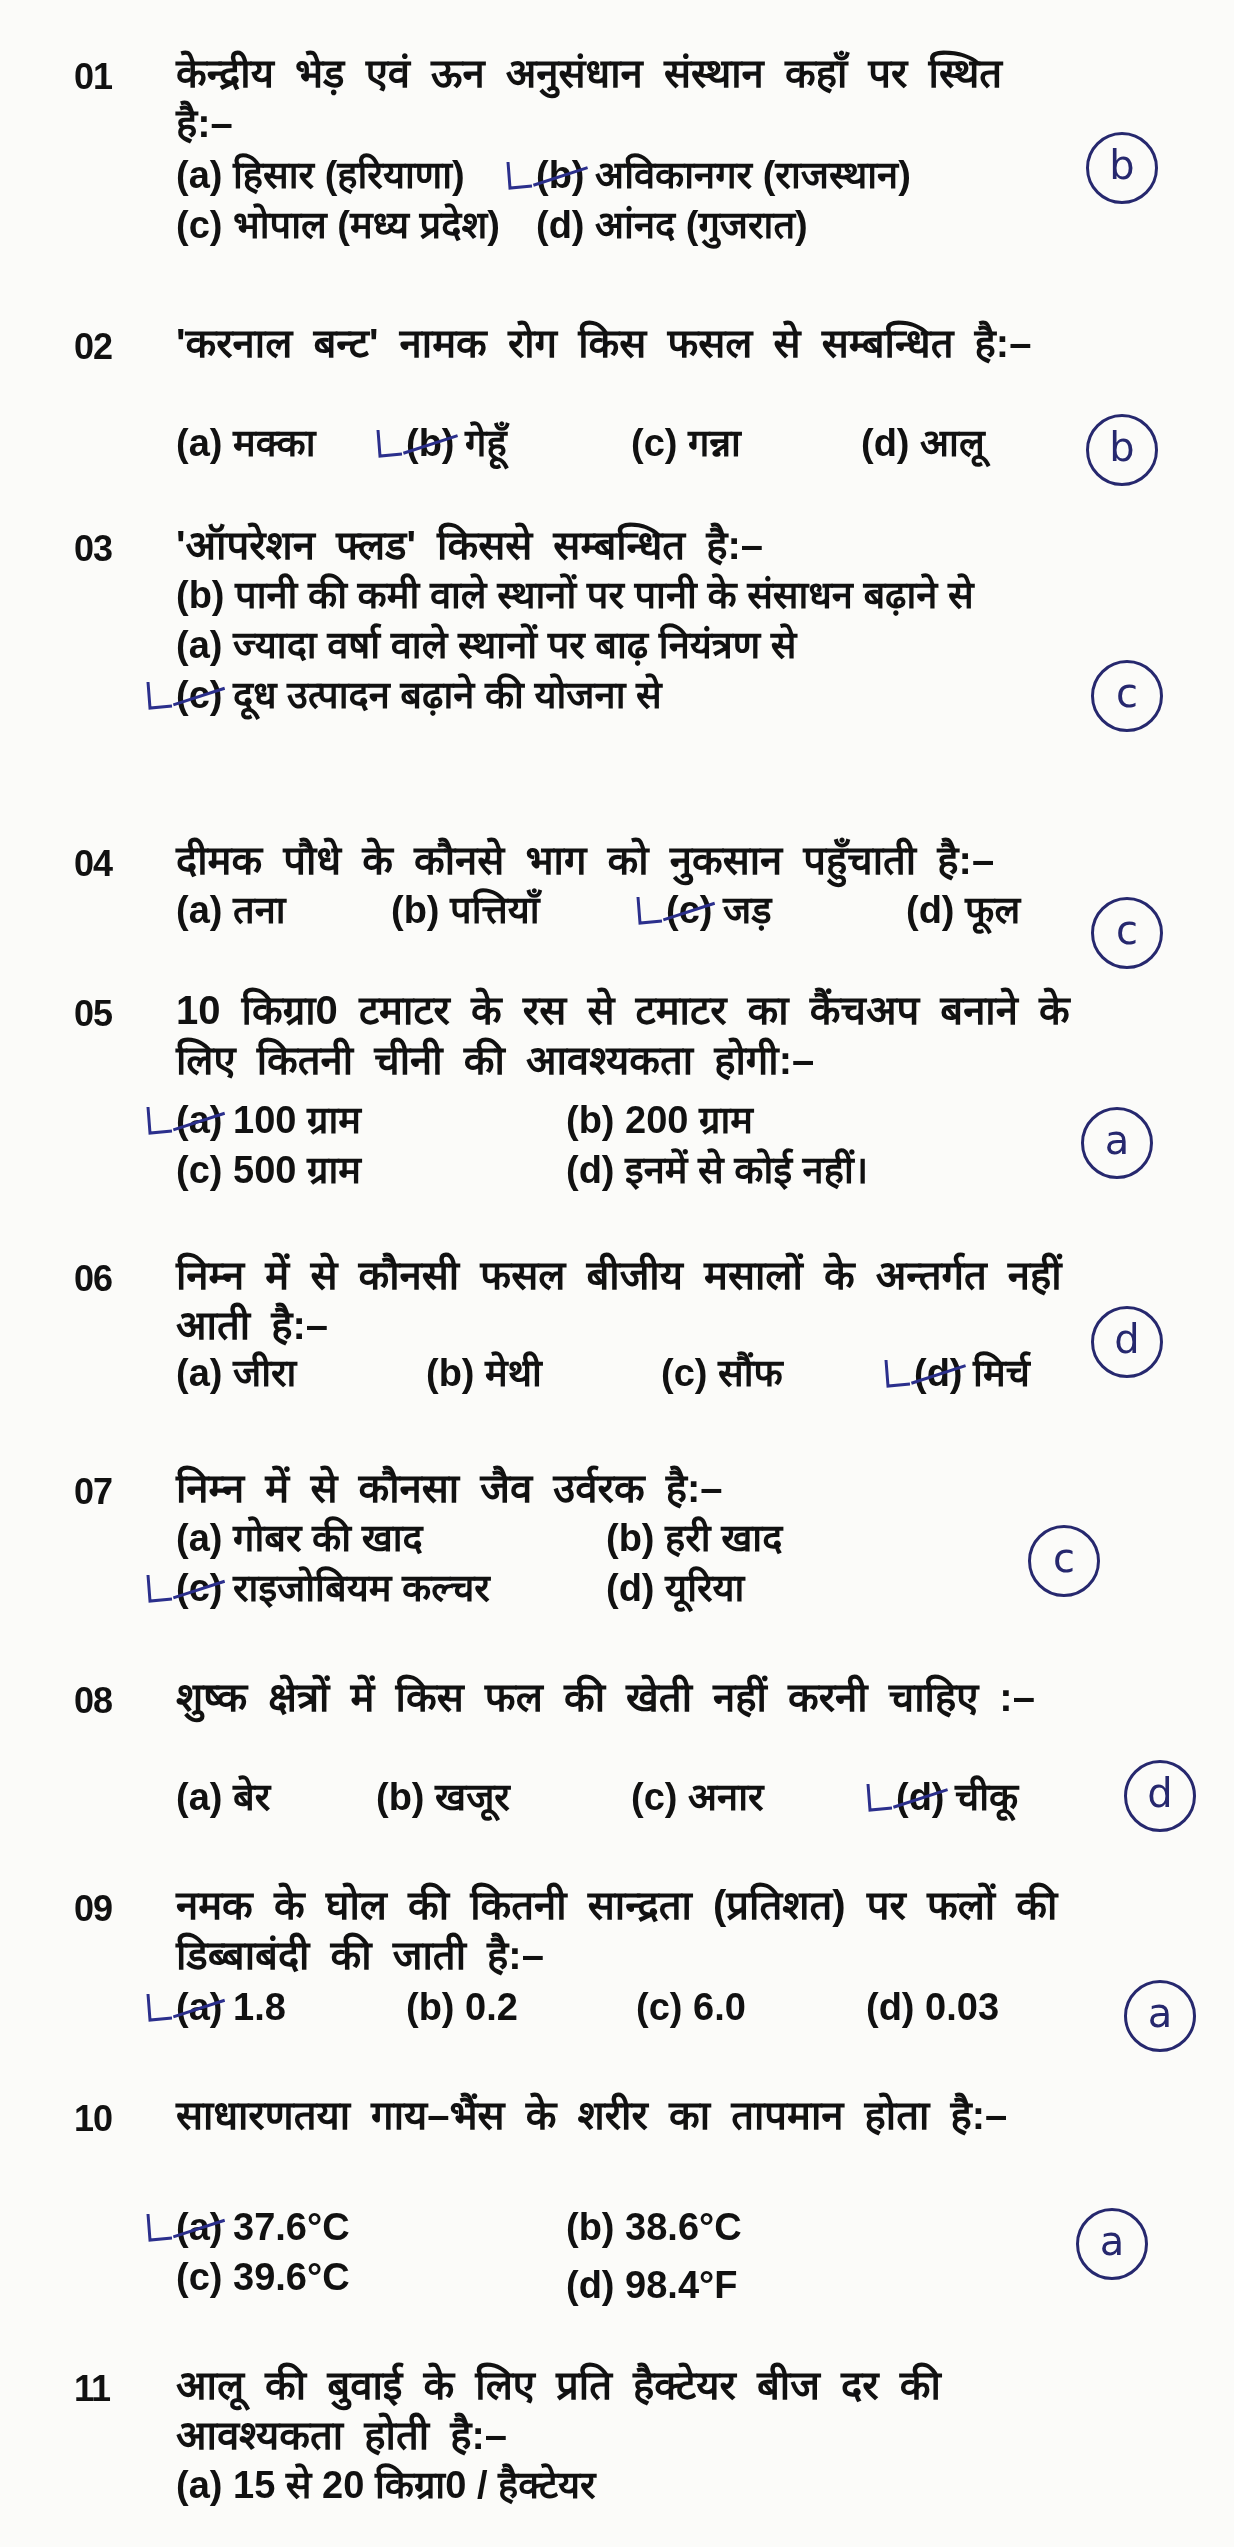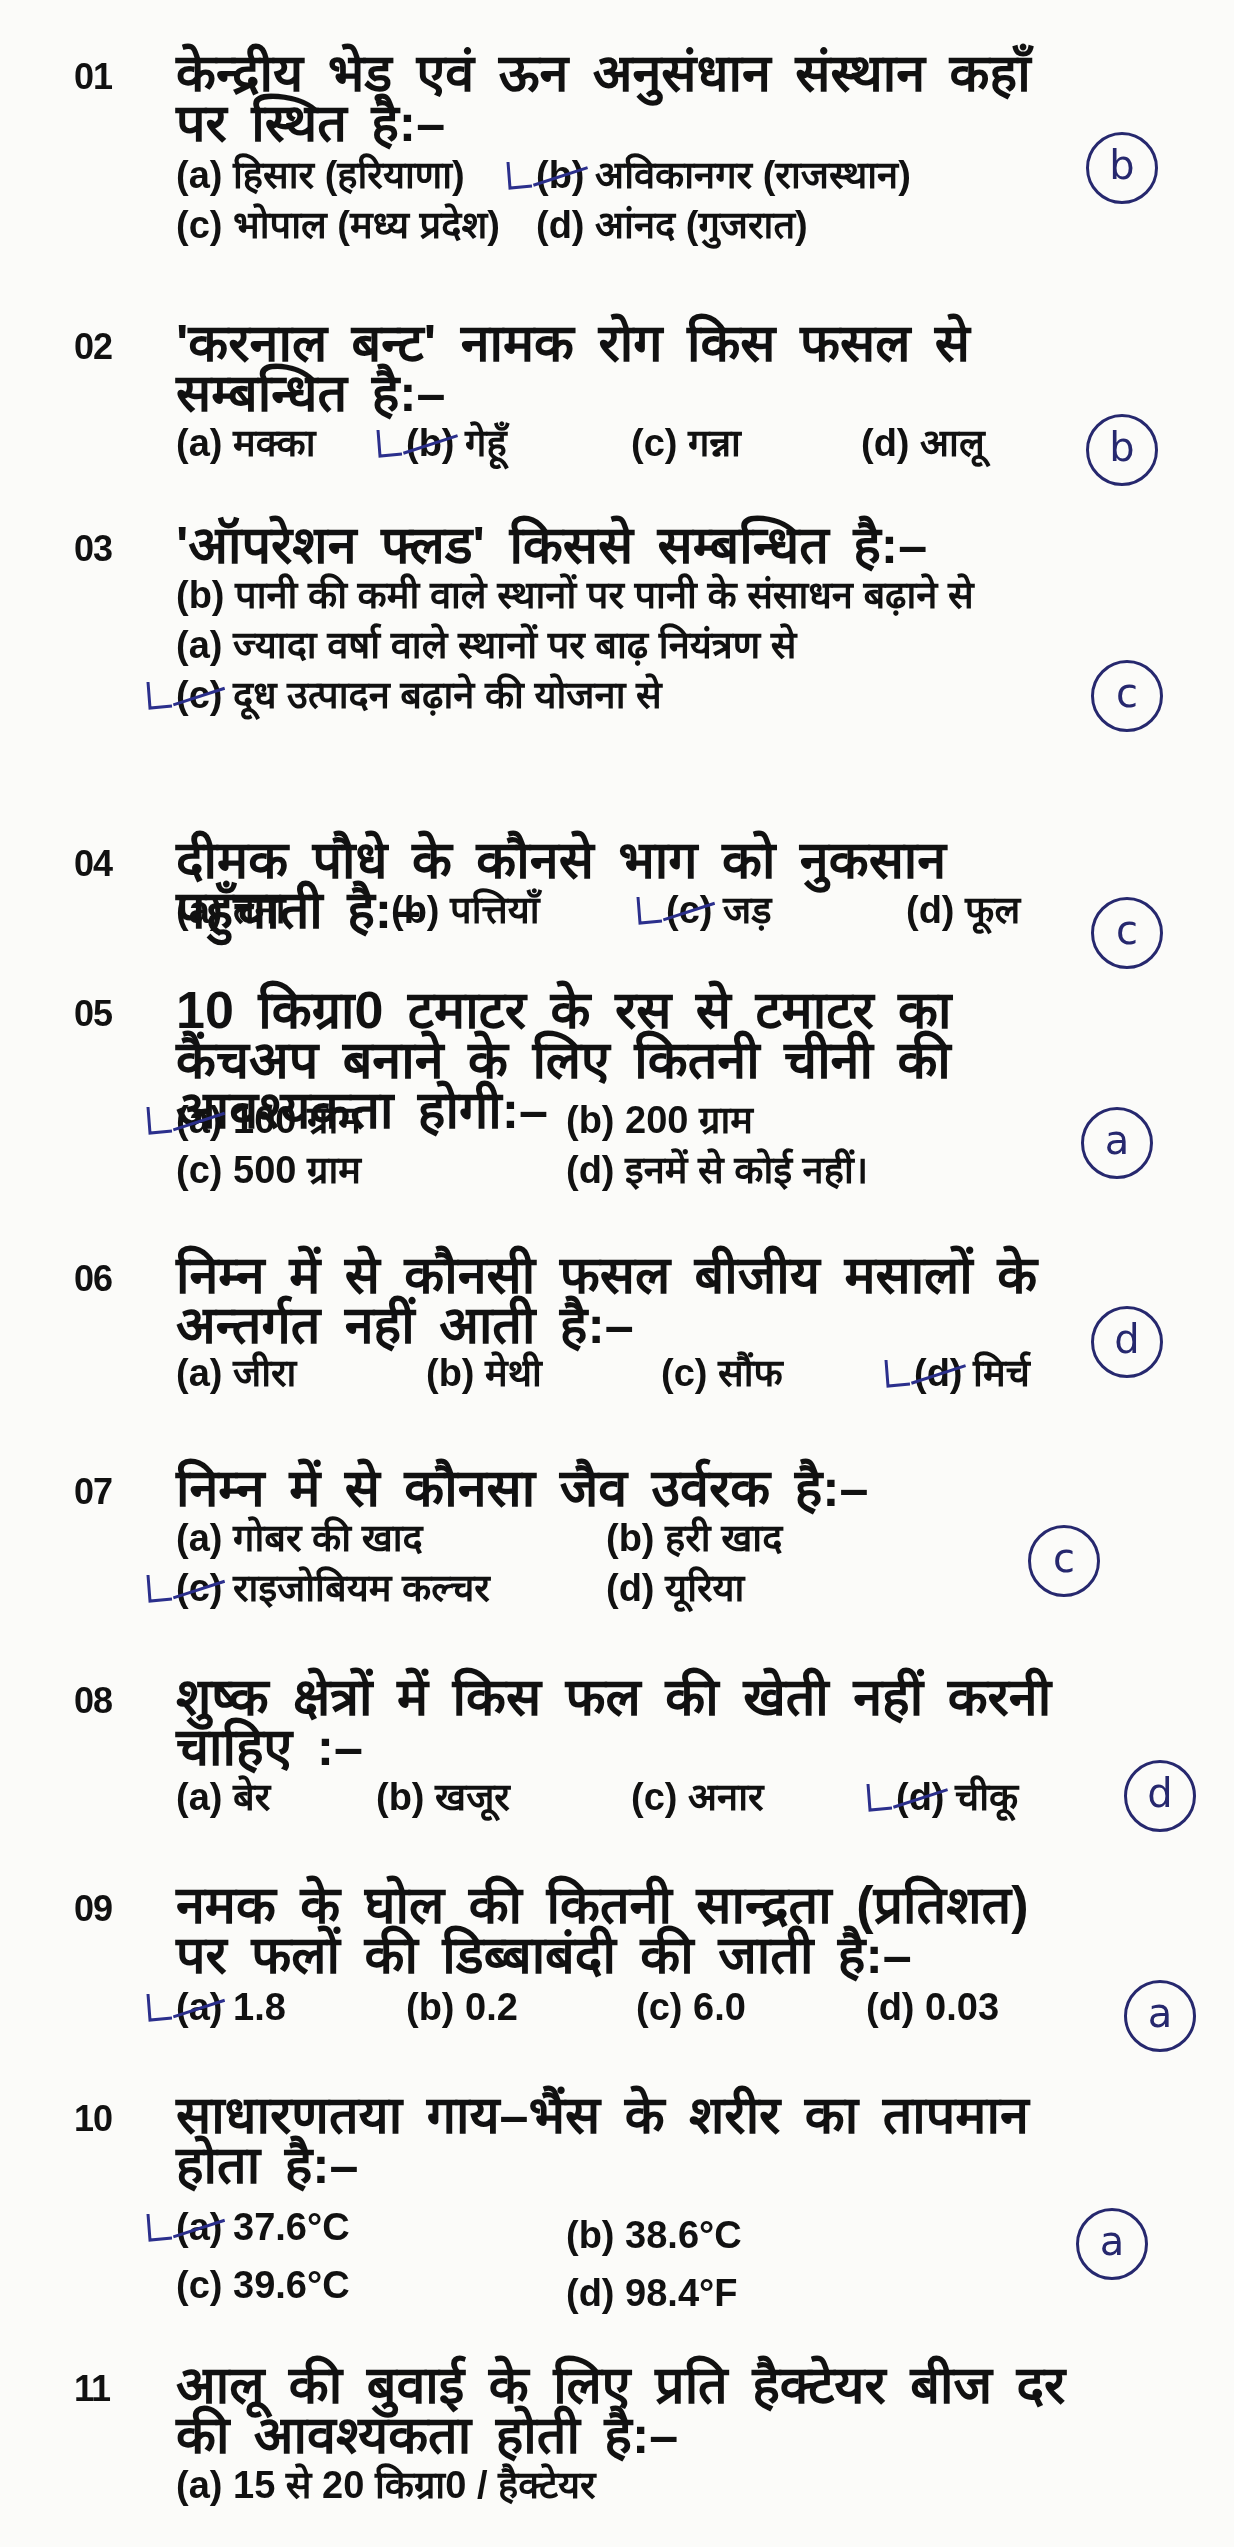--- a/index.html
+++ b/index.html
@@ -22,21 +22,21 @@
     position: absolute;
     left: 58px;
     font-size: 36px;
     font-weight: bold;
     letter-spacing: -1px;
   }
   .qtext {
     position: absolute;
     left: 160px;
     width: 900px;
-    font-size: 52px;
+    font-size: 40px;
     font-weight: bold;
     line-height: 50px;
     word-spacing: 10px;
   }
   .opts {
     position: absolute;
     left: 160px;
     width: 900px;
     font-size: 38px;
     font-weight: bold;
@@ -233,21 +233,21 @@
   </div>
 
   <div class="q" style="top:2090px;">
     <div class="qnum" style="top:8px;">10</div>
     <div class="qtext" style="top:0;">साधारणतया गाय–भैंस के शरीर का तापमान होता है:–</div>
     <div class="opts" style="top:112px;">
       <div class="row">
         <span class="opt chosen" style="width:390px;"><svg class="tick" viewBox="0 0 30 36">
               <path d="M4 6 L6 32 L28 30" stroke="currentColor" stroke-width="3" fill="none"></path>
             </svg><span class="lbl">(a)</span> <span>37.6°C</span></span>
-        <span class="opt" style="margin-top:8px;"><span>(b)</span> <span>38.6°C</span></span>
+        <span class="opt" style=""><span>(b)</span> <span>38.6°C</span></span>
       </div>
       <div class="row">
         <span class="opt" style="width:390px;"><span>(c)</span> <span>39.6°C</span></span>
         <span class="opt" style="margin-top:8px;"><span>(d)</span> <span>98.4°F</span></span>
       </div>
     </div>
     <div class="answer" style="left:1060px; top:118px;">a</div>
   </div>
 
   <div class="q" style="top:2360px;">

